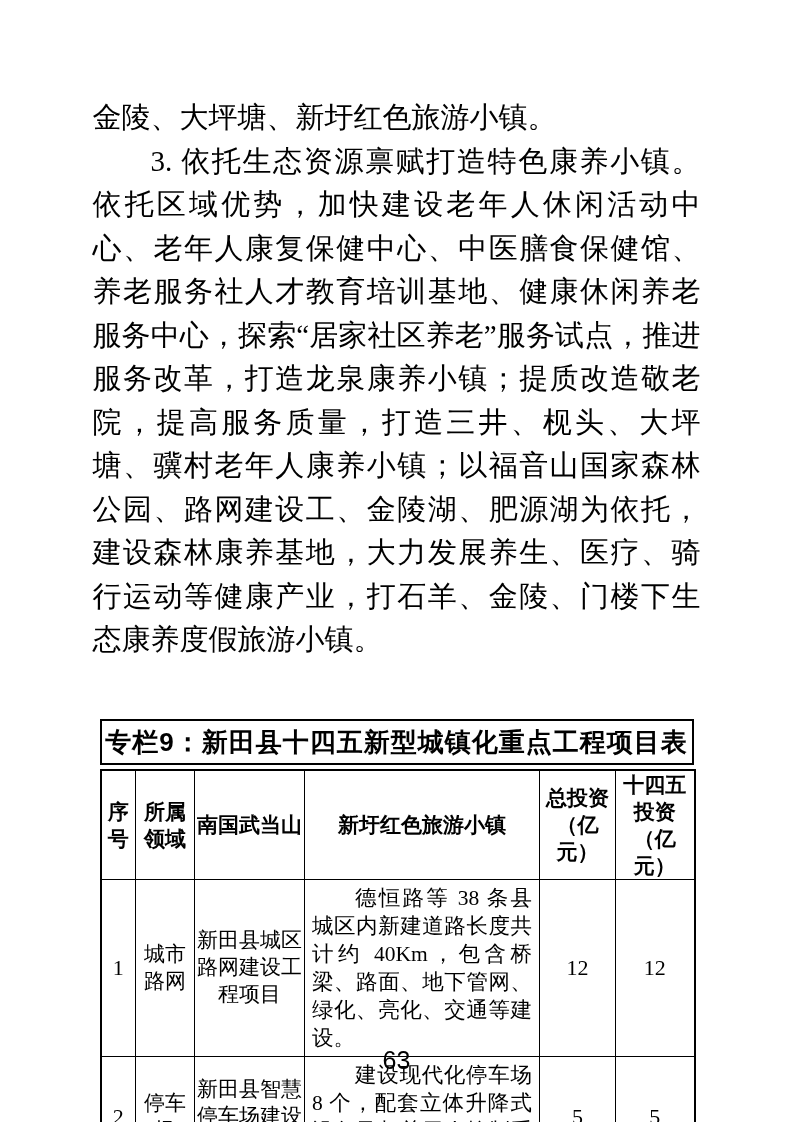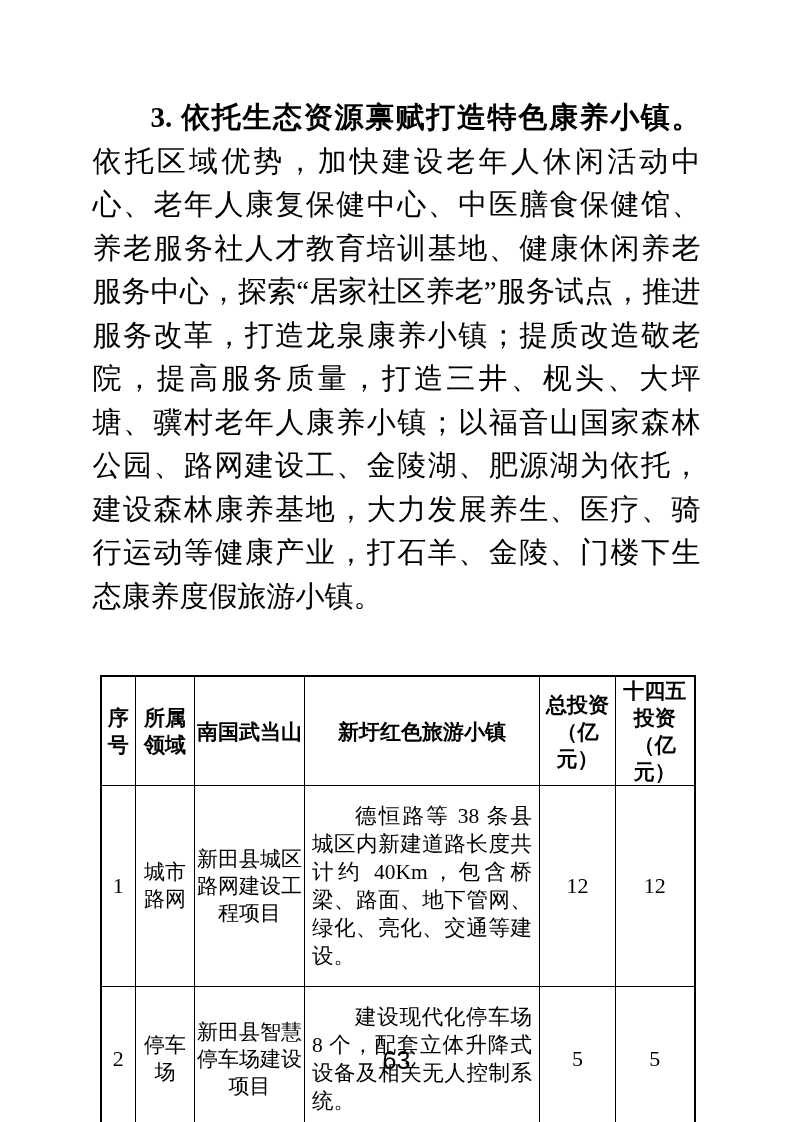--- a/index.html
+++ b/index.html
@@ -17,21 +17,21 @@
   }
   .para {
     width: 608px;
     margin: 0 auto;
     font-size: 29px;
     line-height: 43.5px;
     text-align: justify;
     text-justify: inter-character;
   }
   .para-indent { text-indent: 58px; }
-  .lead-bold { font-weight: bold; }
+  .lead-bold { font-weight: normal; }
   .panel {
     width: 594px;
     margin: 57px auto 0 auto;
   }
   .panel-title {
     border: 2px solid #000;
     height: 46px;
     line-height: 42px;
     text-align: center;
     font-family: "Liberation Sans", sans-serif;
@@ -66,46 +66,48 @@
     line-height: 27px;
     text-align: center;
     white-space: pre-line;
   }
   .cell-content {
     font-size: 21.5px;
     line-height: 28px;
     text-align: justify;
     text-justify: inter-character;
     text-indent: 43px;
-    padding: 16px 7px;
+    padding: 4px 7px;
   }
   .cell-num {
     font-size: 22px;
     text-align: center;
   }
   .page-number {
     position: absolute;
     left: 0;
     right: 0;
     top: 1046px;
     text-align: center;
     font-family: "Liberation Sans", sans-serif;
     font-size: 25px;
   }
 </style>
 </head>
 <body>
 
 <div class="content">
 
+  <p class="para">金陵、大坪塘、新圩红色旅游小镇。</p>
 
   <p class="para para-indent"><span class="lead-bold">3. 依托生态资源禀赋打造特色康养小镇。</span><span>依托区域优势，加快建设老年人休闲活动中心、老年人康复保健中心、中医膳食保健馆、养老服务社人才教育培训基地、健康休闲养老服务中心，探索“居家社区养老”服务试点，推进服务改革，打造龙泉康养小镇；提质改造敬老院，提高服务质量，打造三井、枧头、大坪塘、骥村老年人康养小镇；以福音山国家森林公园、路网建设工、金陵湖、肥源湖为依托，建设森林康养基地，大力发展养生、医疗、骑行运动等健康产业，打石羊、金陵、门楼下生态康养度假旅游小镇。</span></p>
 
   <div class="panel">
 
+    <div class="panel-title">专栏9：新田县十四五新型城镇化重点工程项目表</div>
 
     <table class="project-table">
       <colgroup>
         <col style="width:35px">
         <col style="width:59px">
         <col style="width:110px">
         <col style="width:235px">
         <col style="width:76px">
         <col style="width:79px">
       </colgroup>

